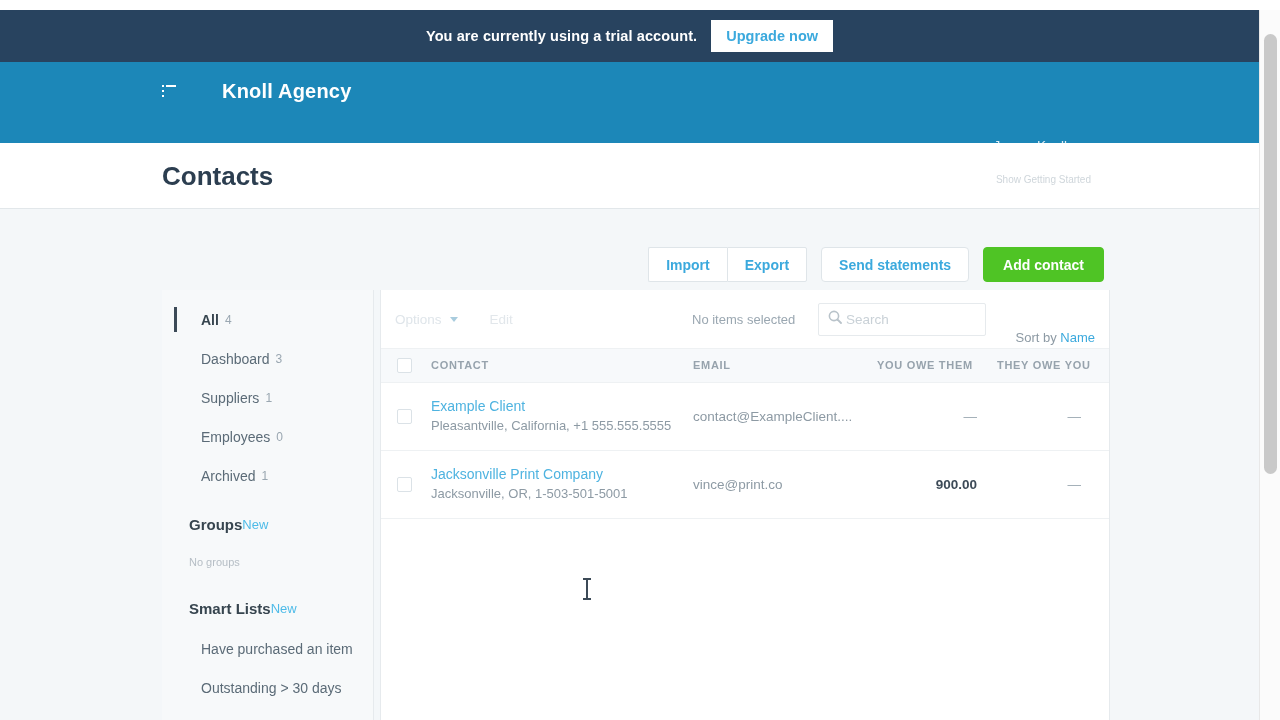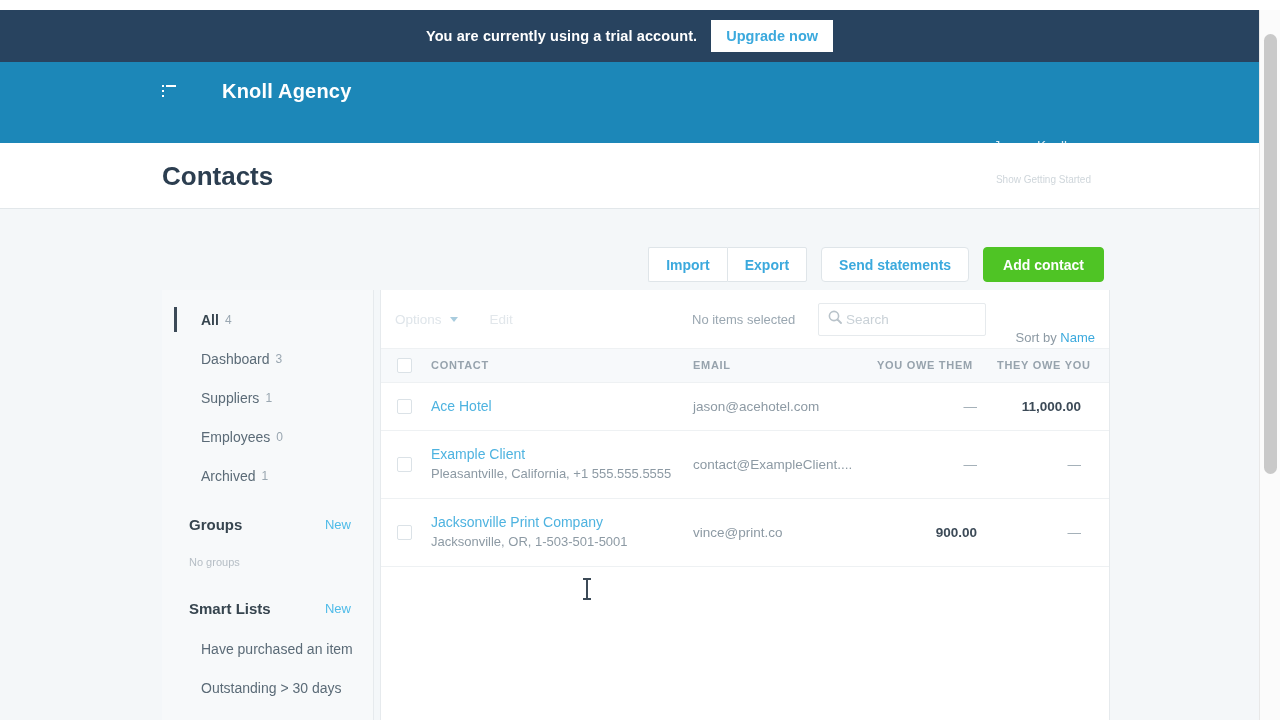--- a/index.html
+++ b/index.html
@@ -99,21 +99,21 @@
   .side-item {
     position:relative; height:39px; display:flex; align-items:center;
     padding-left:27px; cursor:pointer; font-size:14px; color:#5b6b77;margin-left:12px;
   }
   .side-item.active { color:#37454f; font-weight:bold; }
   .side-item.active::before {
     content:""; position:absolute; left:0; top:7px; width:3px; height:25px; background:#3c4a57;
   }
   .side-count { margin-left:6px; font-size:12px; color:#9aa7b1; font-weight:normal; }
   .side-head {
-    height:41px; display:flex; align-items:center; justify-content:space-between;
+    height:41px; display:flex; align-items:center; justify-content:flex-start;
     padding:0 22px 0 27px; margin-top:9px;
   }
   .side-head-label { font-size:15px; font-weight:bold; color:#37454f; }
   .side-new { font-size:13px; color:#4ebbe8; cursor:pointer; }
   .side-empty { padding-left:27px; height:34px; display:flex; align-items:center; font-size:11px; color:#b6bec5; }
 
   
   .main-panel {
     position:absolute; left:380px; top:81px; width:730px;
     background:#ffffff; border:1px solid #e6eaed; border-top:none; border-bottom:none;
@@ -342,31 +342,20 @@
             <th class="col-chk">
               <span class="chk"></span>
             </th>
             <th class="col-contact">CONTACT</th>
             <th class="col-email">EMAIL</th>
             <th class="col-owe">YOU OWE THEM</th>
             <th class="col-owed">THEY OWE YOU</th>
           </tr>
         </thead>
         <tbody>
-          <tr class="row">
-            <td class="col-chk">
-              <span class="chk"></span>
-            </td>
-            <td class="col-contact">
-              <div class="c-name">Ace Hotel</div>
-            </td>
-            <td class="col-email"><span class="c-email">jason@acehotel.com</span></td>
-            <td class="col-owe"><span class="c-dash">—</span></td>
-            <td class="col-owed"><span class="c-amt">11,000.00</span></td>
-          </tr>
 
 
           <tr class="row tall">
             <td class="col-chk">
               <span class="chk"></span>
             </td>
             <td class="col-contact">
               <div class="c-name">Example Client</div>
               <div class="c-sub">Pleasantville, California, +1 555.555.5555</div>
             </td>

